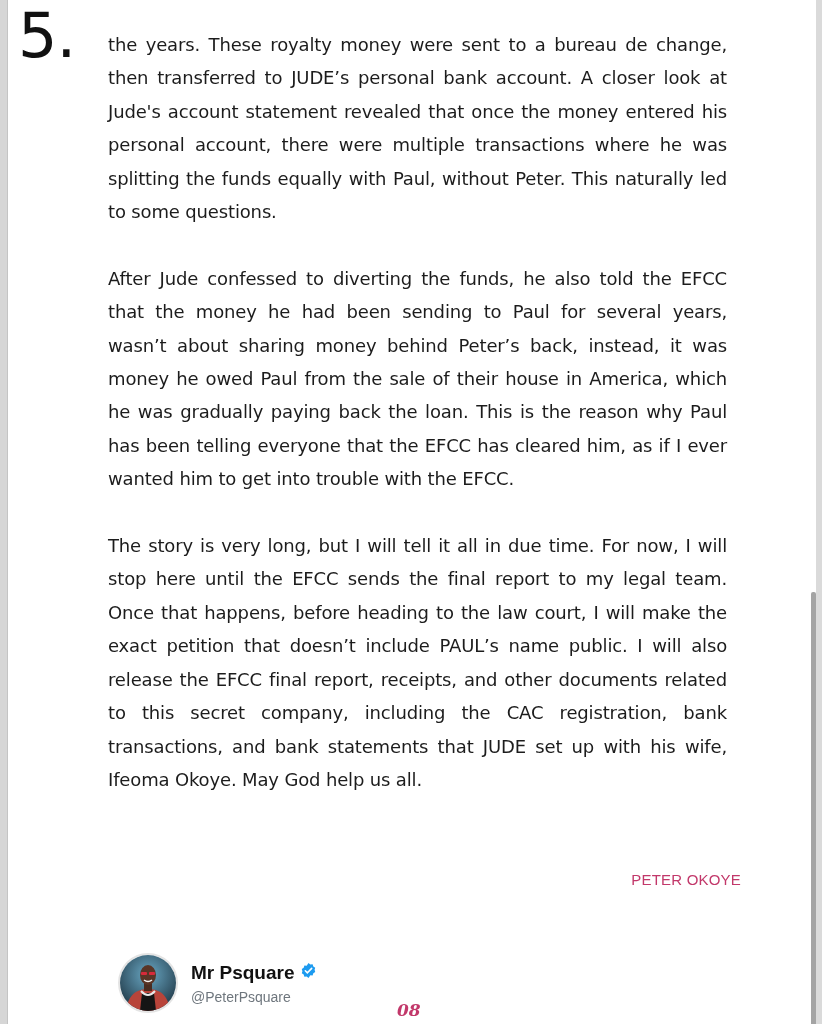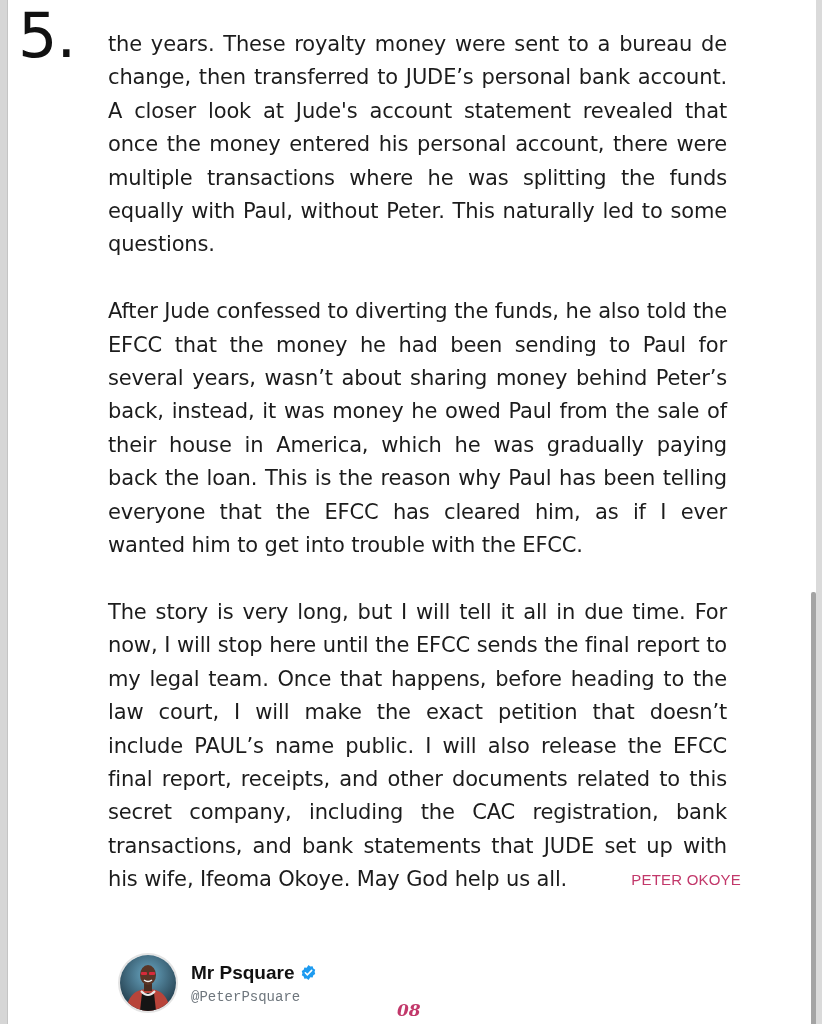--- a/index.html
+++ b/index.html
@@ -48,21 +48,21 @@
     line-height: 72px;
     color: #111111;
     letter-spacing: -1px;
   }
   .body-text {
     position: absolute;
     left: 108px;
     top: 28px;
     width: 619px;
     font-family: "DejaVu Sans", sans-serif;
-    font-size: 21px;
+    font-size: 18px;
     line-height: 33.4px;
     color: #1c1c1c;
     text-align: justify;
     letter-spacing: -0.15px;
   }
   .body-text p {
     margin: 0 0 33.4px 0;
   }
   .signature {
     position: absolute;
@@ -90,36 +90,36 @@
     flex: none;
   }
   .avatar svg { display: block; }
   .profile-text {
     margin-left: 13px;
     display: flex;
     flex-direction: column;
   }
   .name-row {
     display: flex;
-    align-items: center;
+    align-items: flex-start;
   }
   .profile-name {
     font-family: "Liberation Sans", sans-serif;
     font-weight: bold;
     font-size: 19px;
     color: #111111;
     line-height: 22px;
   }
   .verified {
     margin-left: 6px;
     width: 17px;
     height: 17px;
   }
   .profile-handle {
-    font-family: Liberation Mono, monospace;
+    font-family: Liberation Sans, sans-serif;
     font-size: 14px;
     color: #6e767d;
     margin-top: 5px;
     line-height: 16px;
   }
   .footer-page {
     position: absolute;
     left: 397px;
     top: 1000px;
     font-family: "DejaVu Serif", serif;

